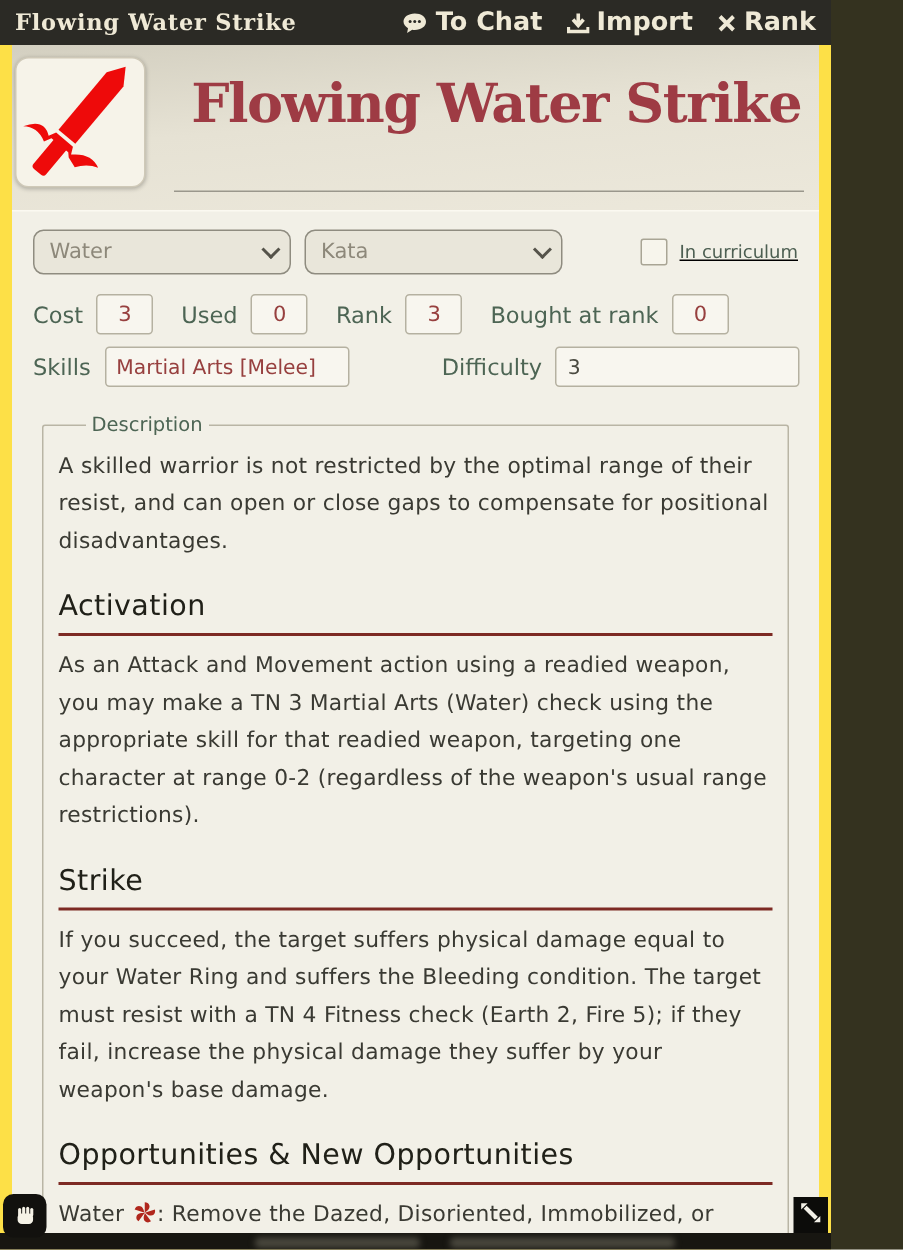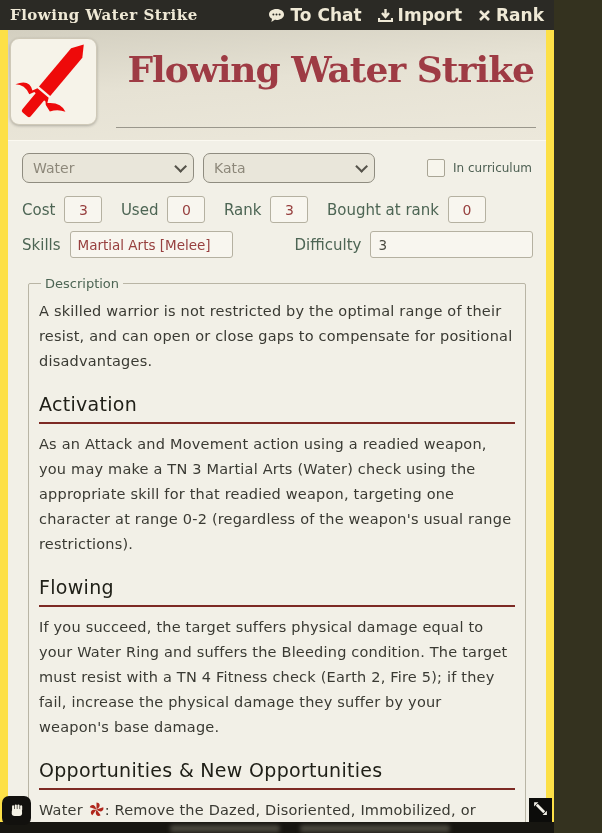--- a/index.html
+++ b/index.html
@@ -36,42 +36,42 @@
   
   .form-panel { position:absolute; top:110px; left:0; right:0; bottom:0;
     background:#f2f0e7; border-top:1px solid #fbf9f1; padding:12px 14px 4px; }
 
   .row { display:flex; align-items:center; }
   .row-selects { gap:9px; }
   .fake-select { flex:1; height:30px; background:#e9e6da; border:1px solid #8f8c80; border-radius:7px;
     display:flex; align-items:center; padding:0 10px; color:#8d887a; font-size:14px; cursor:pointer; }
   .fake-select .chev { margin-left:auto; width:9px; height:9px; border-right:2px solid #55534a;
     border-bottom:2px solid #55534a; transform:rotate(45deg) translateY(-3px); }
-  .curriculum { width:148px; display:flex; align-items:center; justify-content:flex-end; gap:8px; }
+  .curriculum { width:148px; display:flex; align-items:center; justify-content:flex-end; gap:8px;text-decoration:underline; }
   .curriculum input[type=checkbox] { appearance:none; width:18px; height:18px; background:#f7f5ec;
     border:1px solid #a9a595; border-radius:2px; cursor:pointer; }
   .curriculum-label { font-size:12px; color:#4d5f52; }
 
   .row-numbers { margin-top:13px; justify-content:space-between; padding-right:46px; }
   .num-group { display:flex; align-items:center; gap:9px; }
   .field-label { font-size:15px; color:#4d6554; white-space:nowrap; }
   input.num { width:38px; height:27px; background:#f8f6ef; border:1px solid #b5b1a1; border-radius:3px;
     text-align:center; font-family:"DejaVu Sans",sans-serif; font-size:14px; color:#97403f; }
 
   .row-skills { margin-top:8px; gap:62px; }
   .skill-group { display:flex; align-items:center; gap:9px; }
   input.text-field { height:27px; background:#f8f6ef; border:1px solid #b5b1a1; border-radius:3px;
     padding:0 7px; font-family:"DejaVu Sans",sans-serif; font-size:13.5px; }
   input.red-text { color:#97403f; width:163px; }
   input.dark-text { color:#4a4a40; width:163px; }
 
   
   fieldset.desc { margin:18px 6px 0; border:1px solid #b9b5a5; border-radius:2px;
     padding:0 10px 10px; background:transparent; }
-  fieldset.desc legend { font-size:13px; color:#4d6554; padding:0 4px; margin-left:2px; }
+  fieldset.desc legend { font-size:13px; color:#4d6554; padding:0 4px; margin-left:18px; }
   .desc p { font-size:14.5px; line-height:25px; color:#3a3a33; margin-top:8px; letter-spacing:.2px; }
   .desc h2 { margin-top:19px; font-size:19px; font-weight:normal; color:#202018;
     border-bottom:2px solid #7d2a24; padding-bottom:7px; letter-spacing:.3px; }
   .opp-glyph { display:inline-block; vertical-align:-2px; margin:0 1px; }
 
   
   .bottom-strip { position:absolute; left:0; right:0; bottom:0; height:11px; background:#171611; overflow:hidden; }
   .bg-blob { position:absolute; top:3px; height:7px; background:#4a483e; border-radius:3px; filter:blur(2px); }
   .blob-a { left:170px; width:110px; } .blob-b { left:300px; width:150px; }
 
@@ -186,21 +186,21 @@
       </div>
 
       <fieldset class="desc">
         <legend>Description</legend>
 
         <p>A skilled warrior is not restricted by the optimal range of their resist, and can open or close gaps to compensate for positional disadvantages.</p>
 
         <h2>Activation</h2>
         <p>As an Attack and Movement action using a readied weapon, you may make a TN 3 Martial Arts (Water) check using the appropriate skill for that readied weapon, targeting one character at range 0-2 (regardless of the weapon's usual range restrictions).</p>
 
-        <h2>Flowing</h2>
+        <h2>Strike</h2>
         <p>If you succeed, the target suffers physical damage equal to your Water Ring and suffers the Bleeding condition. The target must resist with a TN 4 Fitness check (Earth 2, Fire 5); if they fail, increase the physical damage they suffer by your weapon's base damage.</p>
 
         <h2>Opportunities &amp; New Opportunities</h2>
         <p><span>Water</span>
           <span class="opp-glyph">
             <svg width="15" height="15" viewBox="0 0 14 14">
               <g fill="#b0271d">
                 <path d="M7 0.4 C9.8 0.4 10.9 3.2 9.2 5.1 C8.3 6.1 7.4 6.3 7 7 Z" transform="rotate(0 7 7)"></path>
                 <path d="M7 0.4 C9.8 0.4 10.9 3.2 9.2 5.1 C8.3 6.1 7.4 6.3 7 7 Z" transform="rotate(72 7 7)"></path>
                 <path d="M7 0.4 C9.8 0.4 10.9 3.2 9.2 5.1 C8.3 6.1 7.4 6.3 7 7 Z" transform="rotate(144 7 7)"></path>

